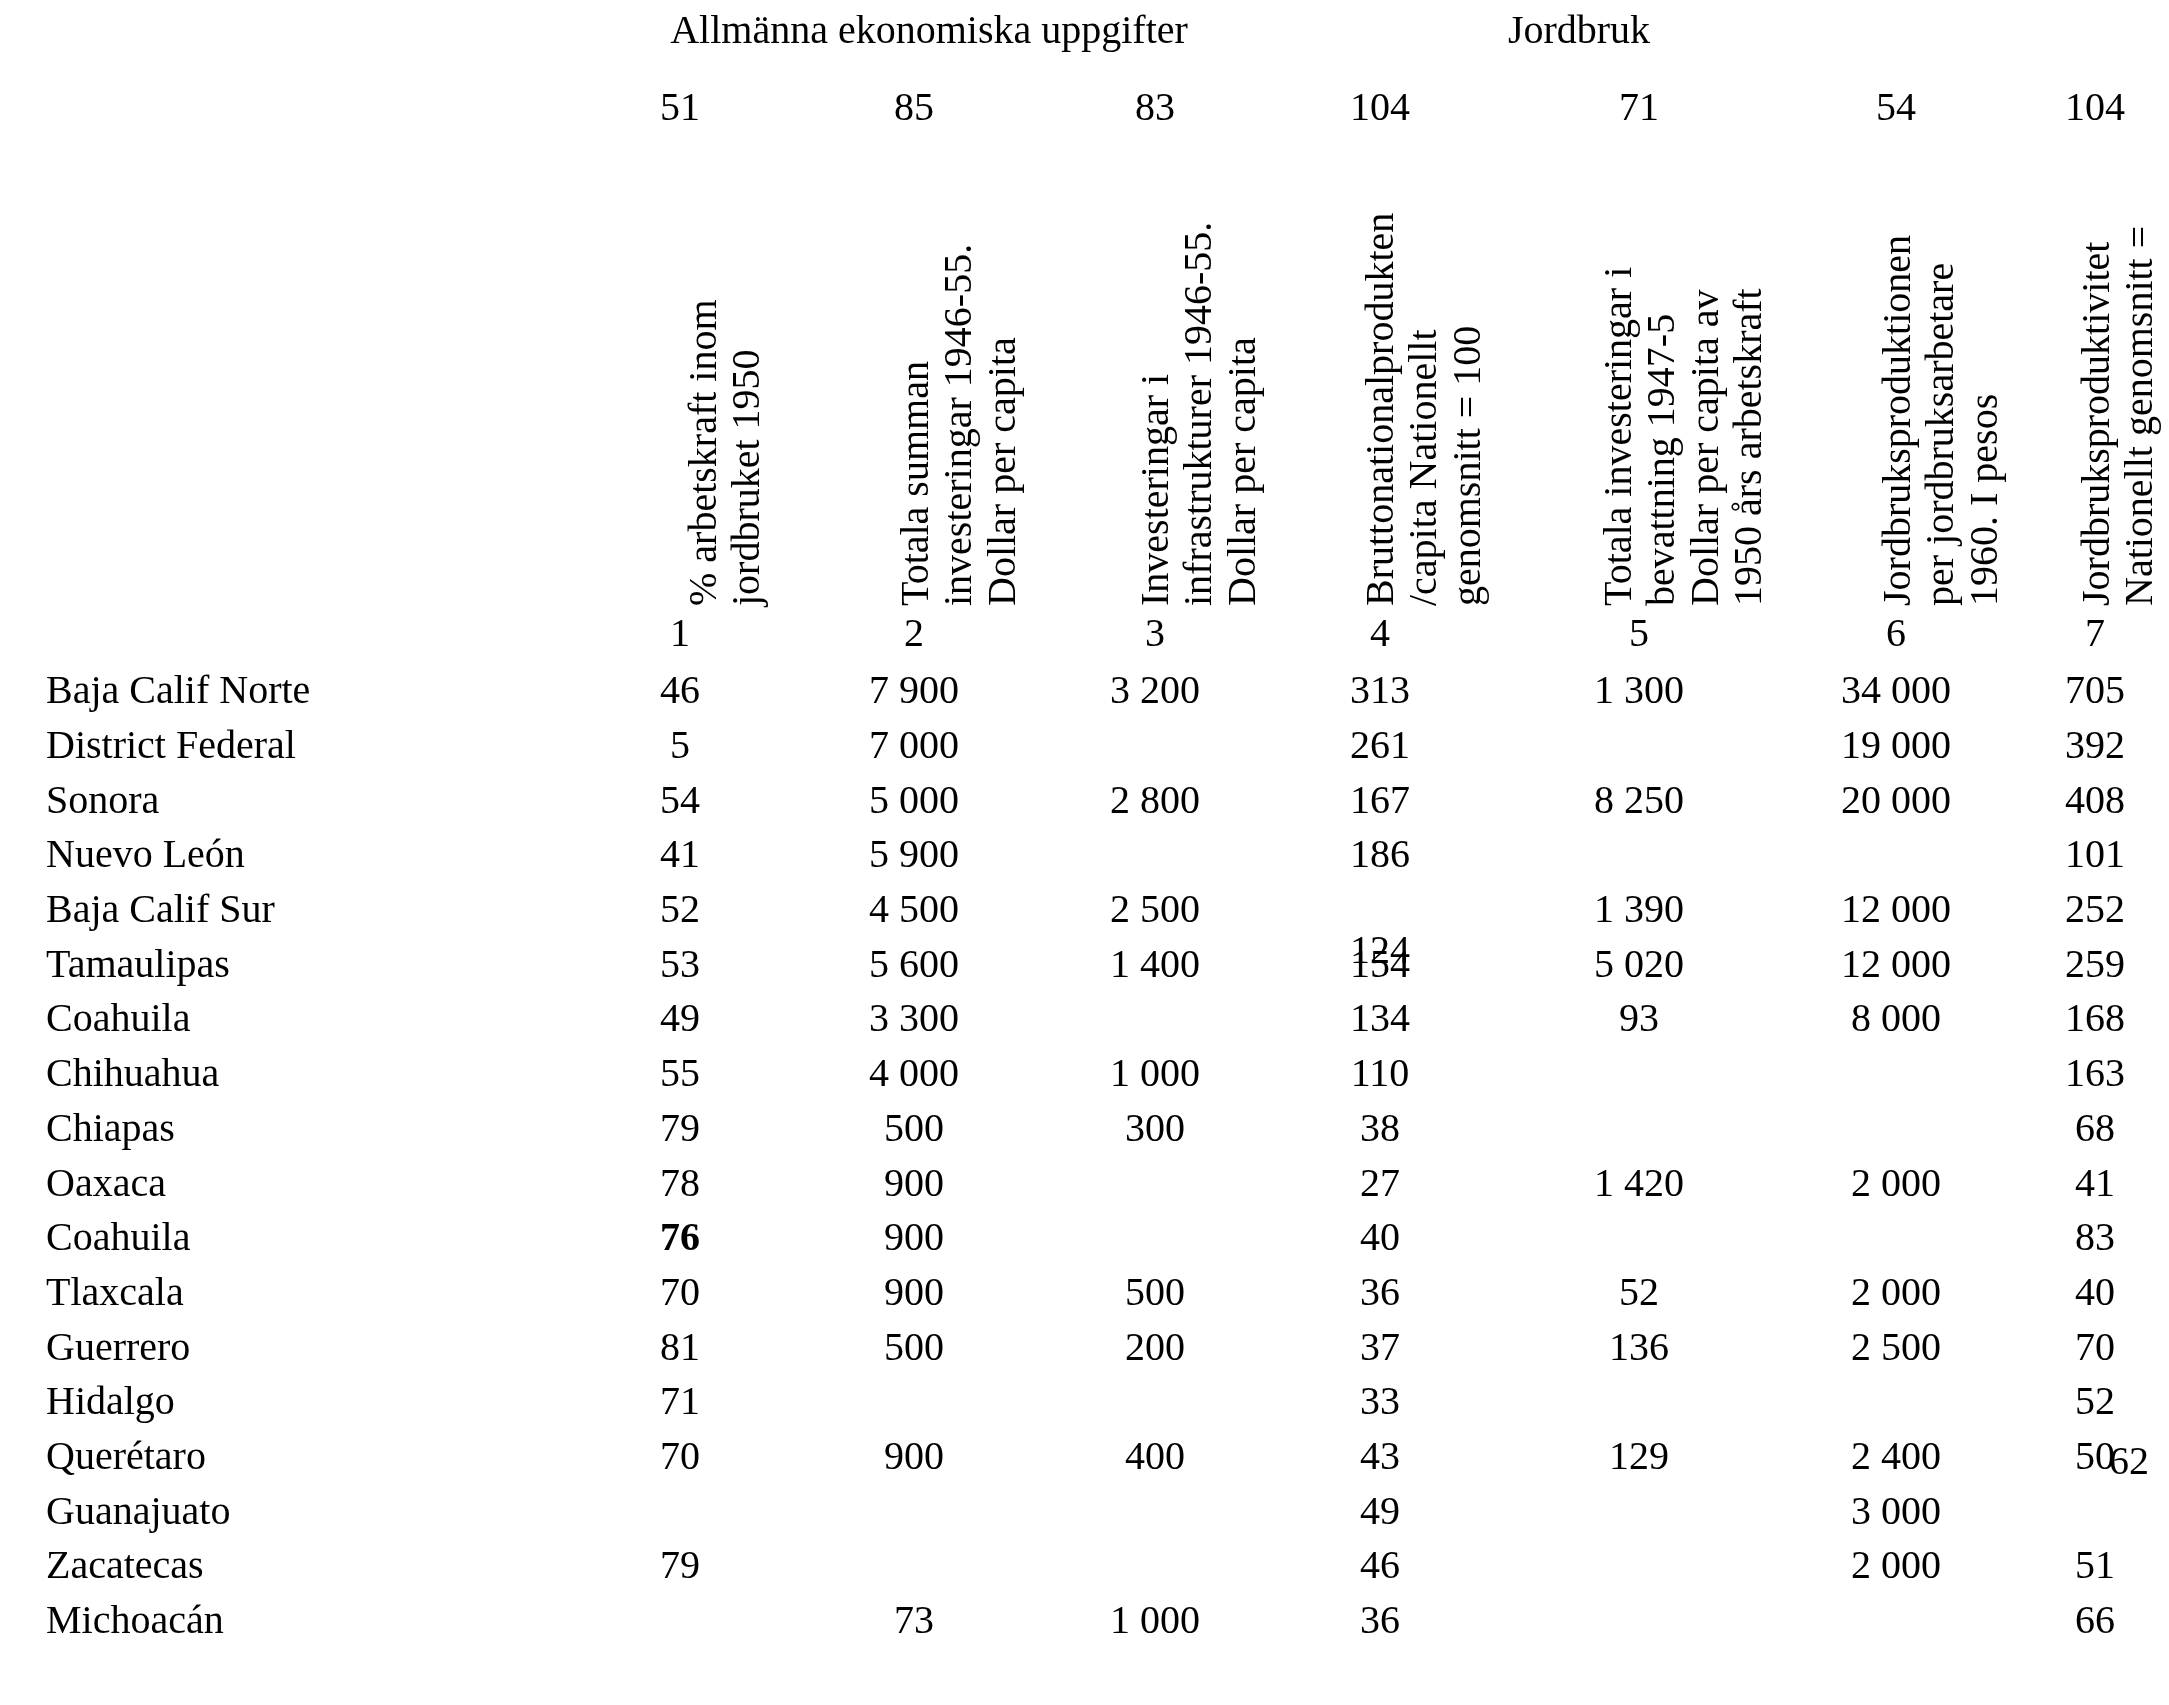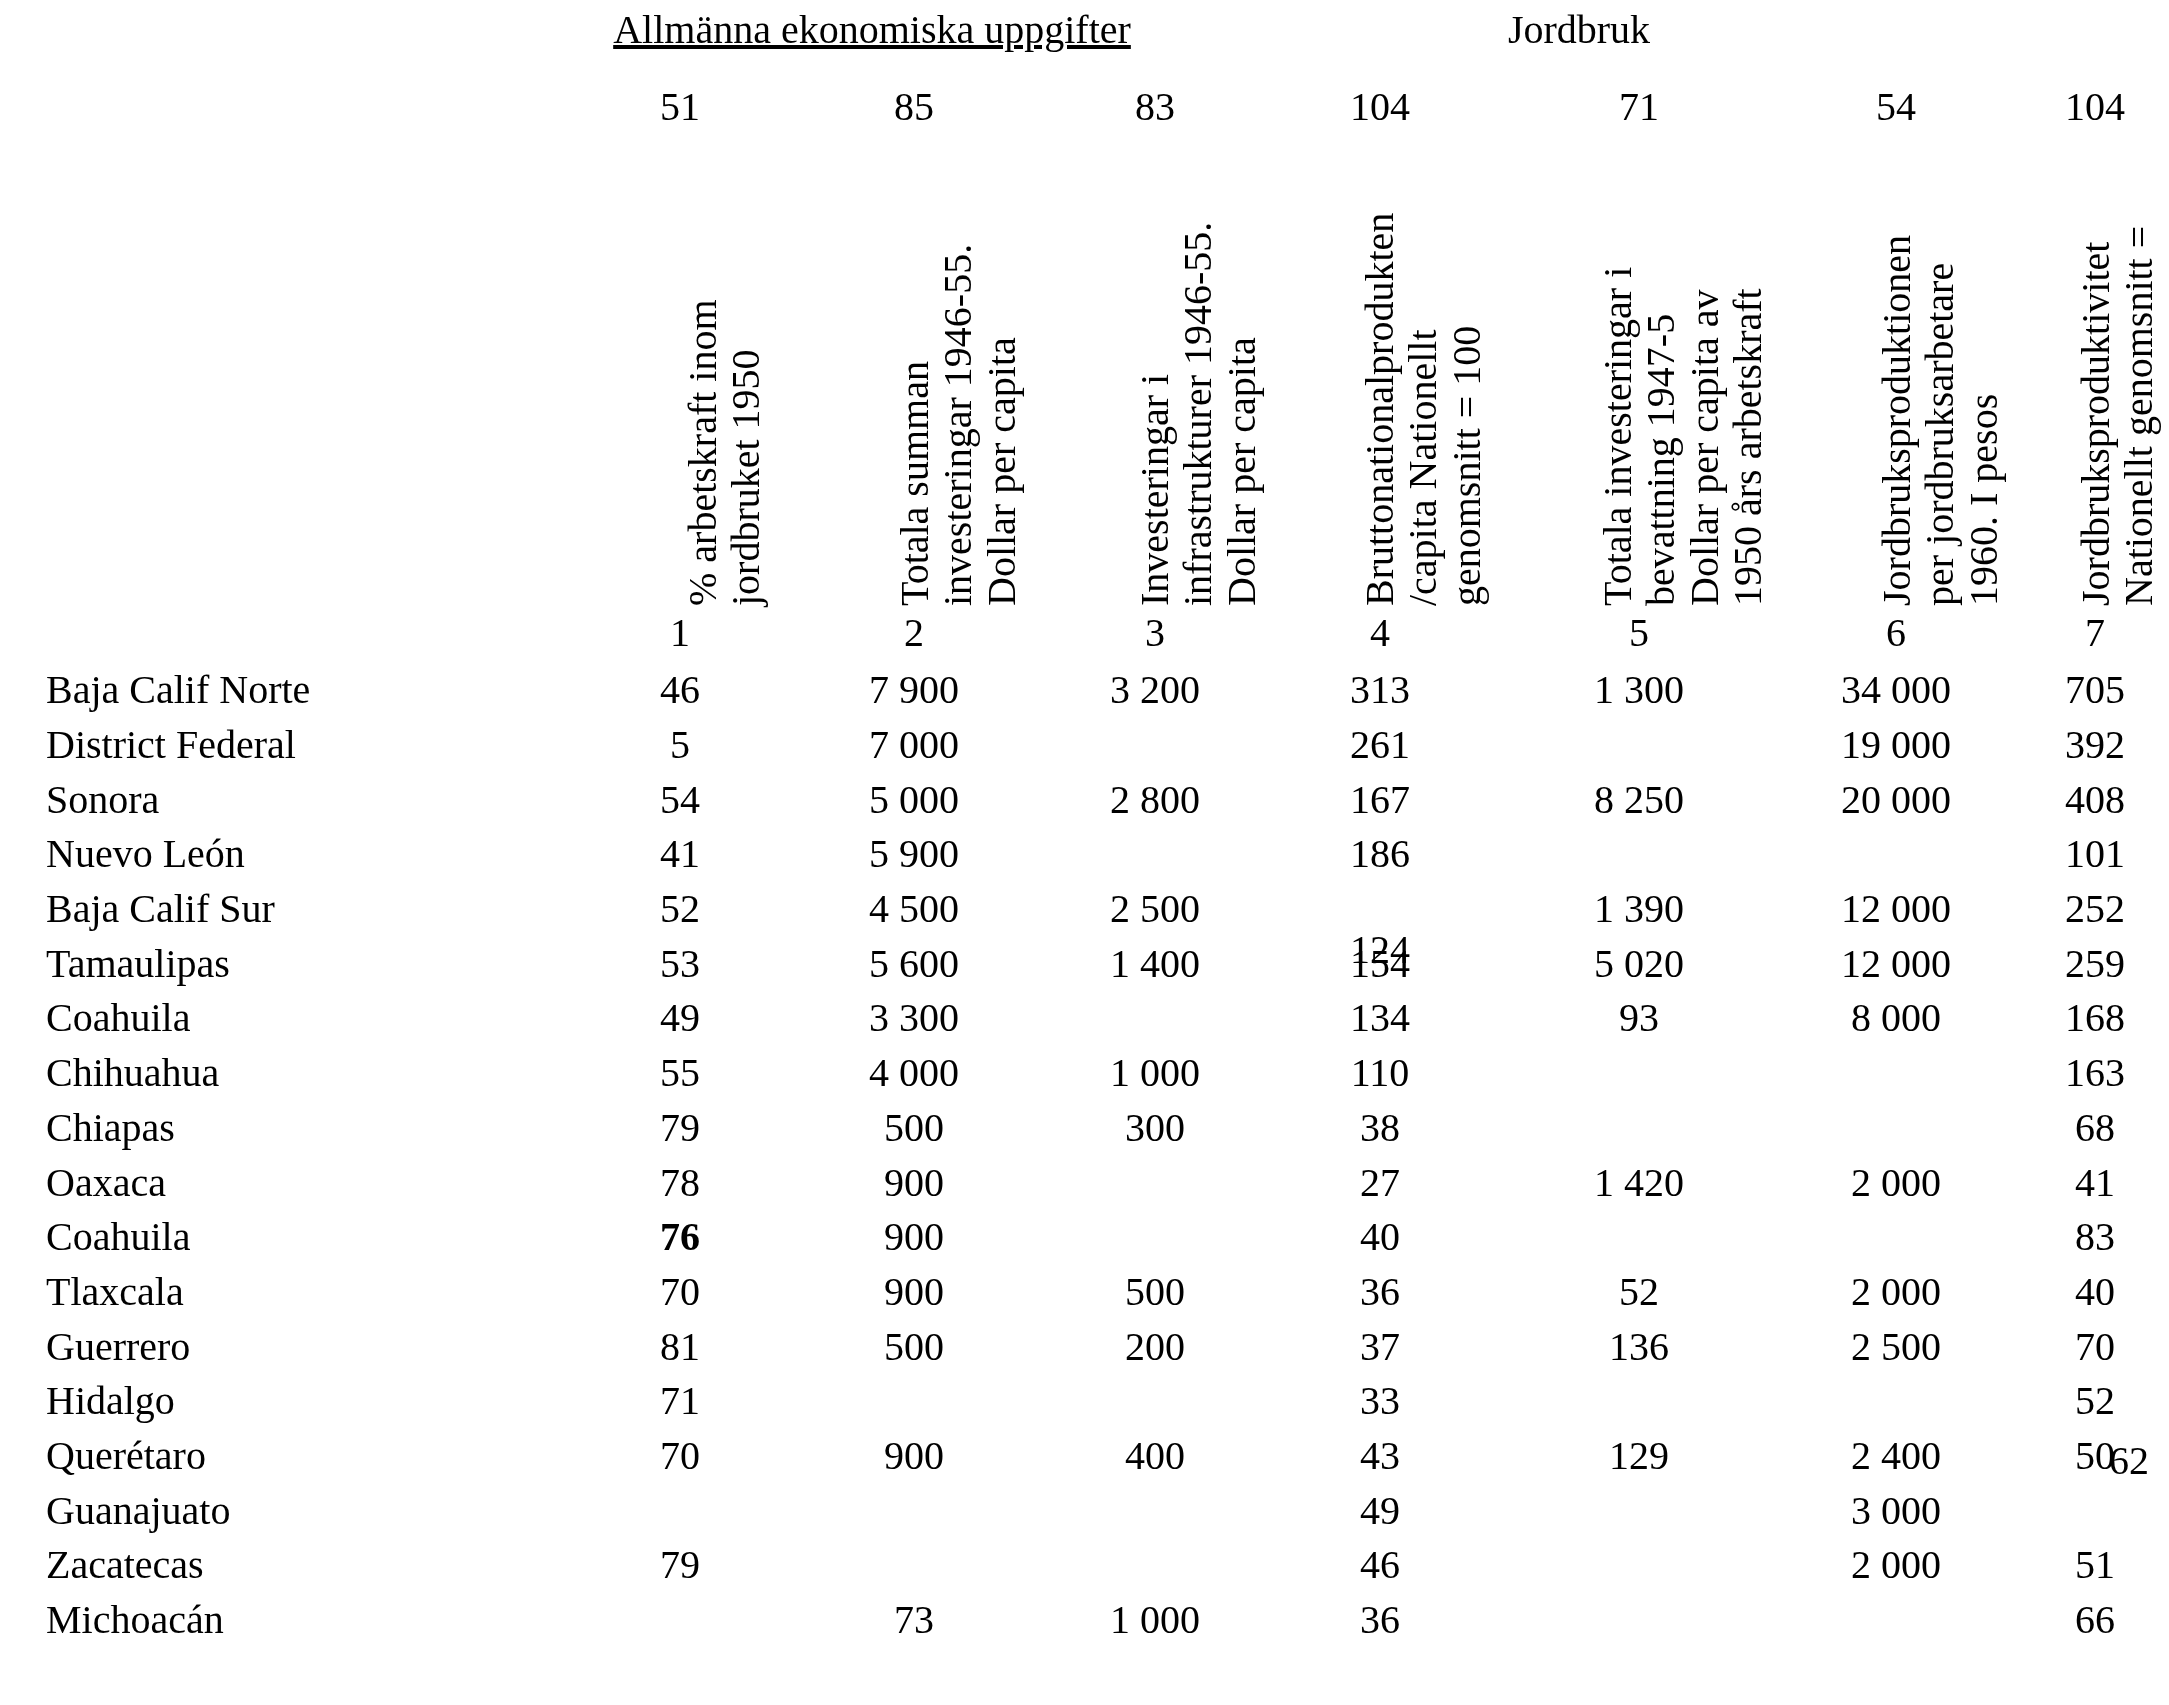--- a/index.html
+++ b/index.html
@@ -9,21 +9,21 @@
   .grp { font-size:40px; top:5.7px; transform:translateX(-50%); }
   .topnum { font-size:40px; top:83px; transform:translateX(-50%); }
   .colnum { font-size:40px; top:609px; transform:translateX(-50%); }
   .row-label { font-size:40px; left:46px; }
   .cell { font-size:40px; transform:translateX(-50%); text-align:center; }
 </style>
 </head>
 <body>
 
 <div id="doc">
-  <div class="abs grp" style="left:872px;text-decoration:underline;">Allmänna ekonomiska uppgifter</div>
+  <div class="abs grp" style="left:929px;">Allmänna ekonomiska uppgifter</div>
   <div class="abs grp" style="left:1579px;">Jordbruk</div>
   <div id="cols">
       <div class="abs topnum" style="left: 680px;">51</div>
       <div style="position: absolute; left: 637px; top: 0px; width: 87px; height: 606px;">
         <div style="position: absolute; white-space: nowrap; font-size: 40px; line-height: 44px; height: 44px; left: 44px; top: 606px; transform-origin: 0px 0px; transform: rotate(-90deg);">% arbetskraft inom</div>
         <div style="position: absolute; white-space: nowrap; font-size: 40px; line-height: 44px; height: 44px; left: 87px; top: 606px; transform-origin: 0px 0px; transform: rotate(-90deg);">jordbruket 1950</div>
       </div>
       <div class="abs colnum" style="left: 680px;">1</div>
       <div class="abs topnum" style="left: 914px;">85</div>
       <div style="position: absolute; left: 849px; top: 0px; width: 131px; height: 606px;">

